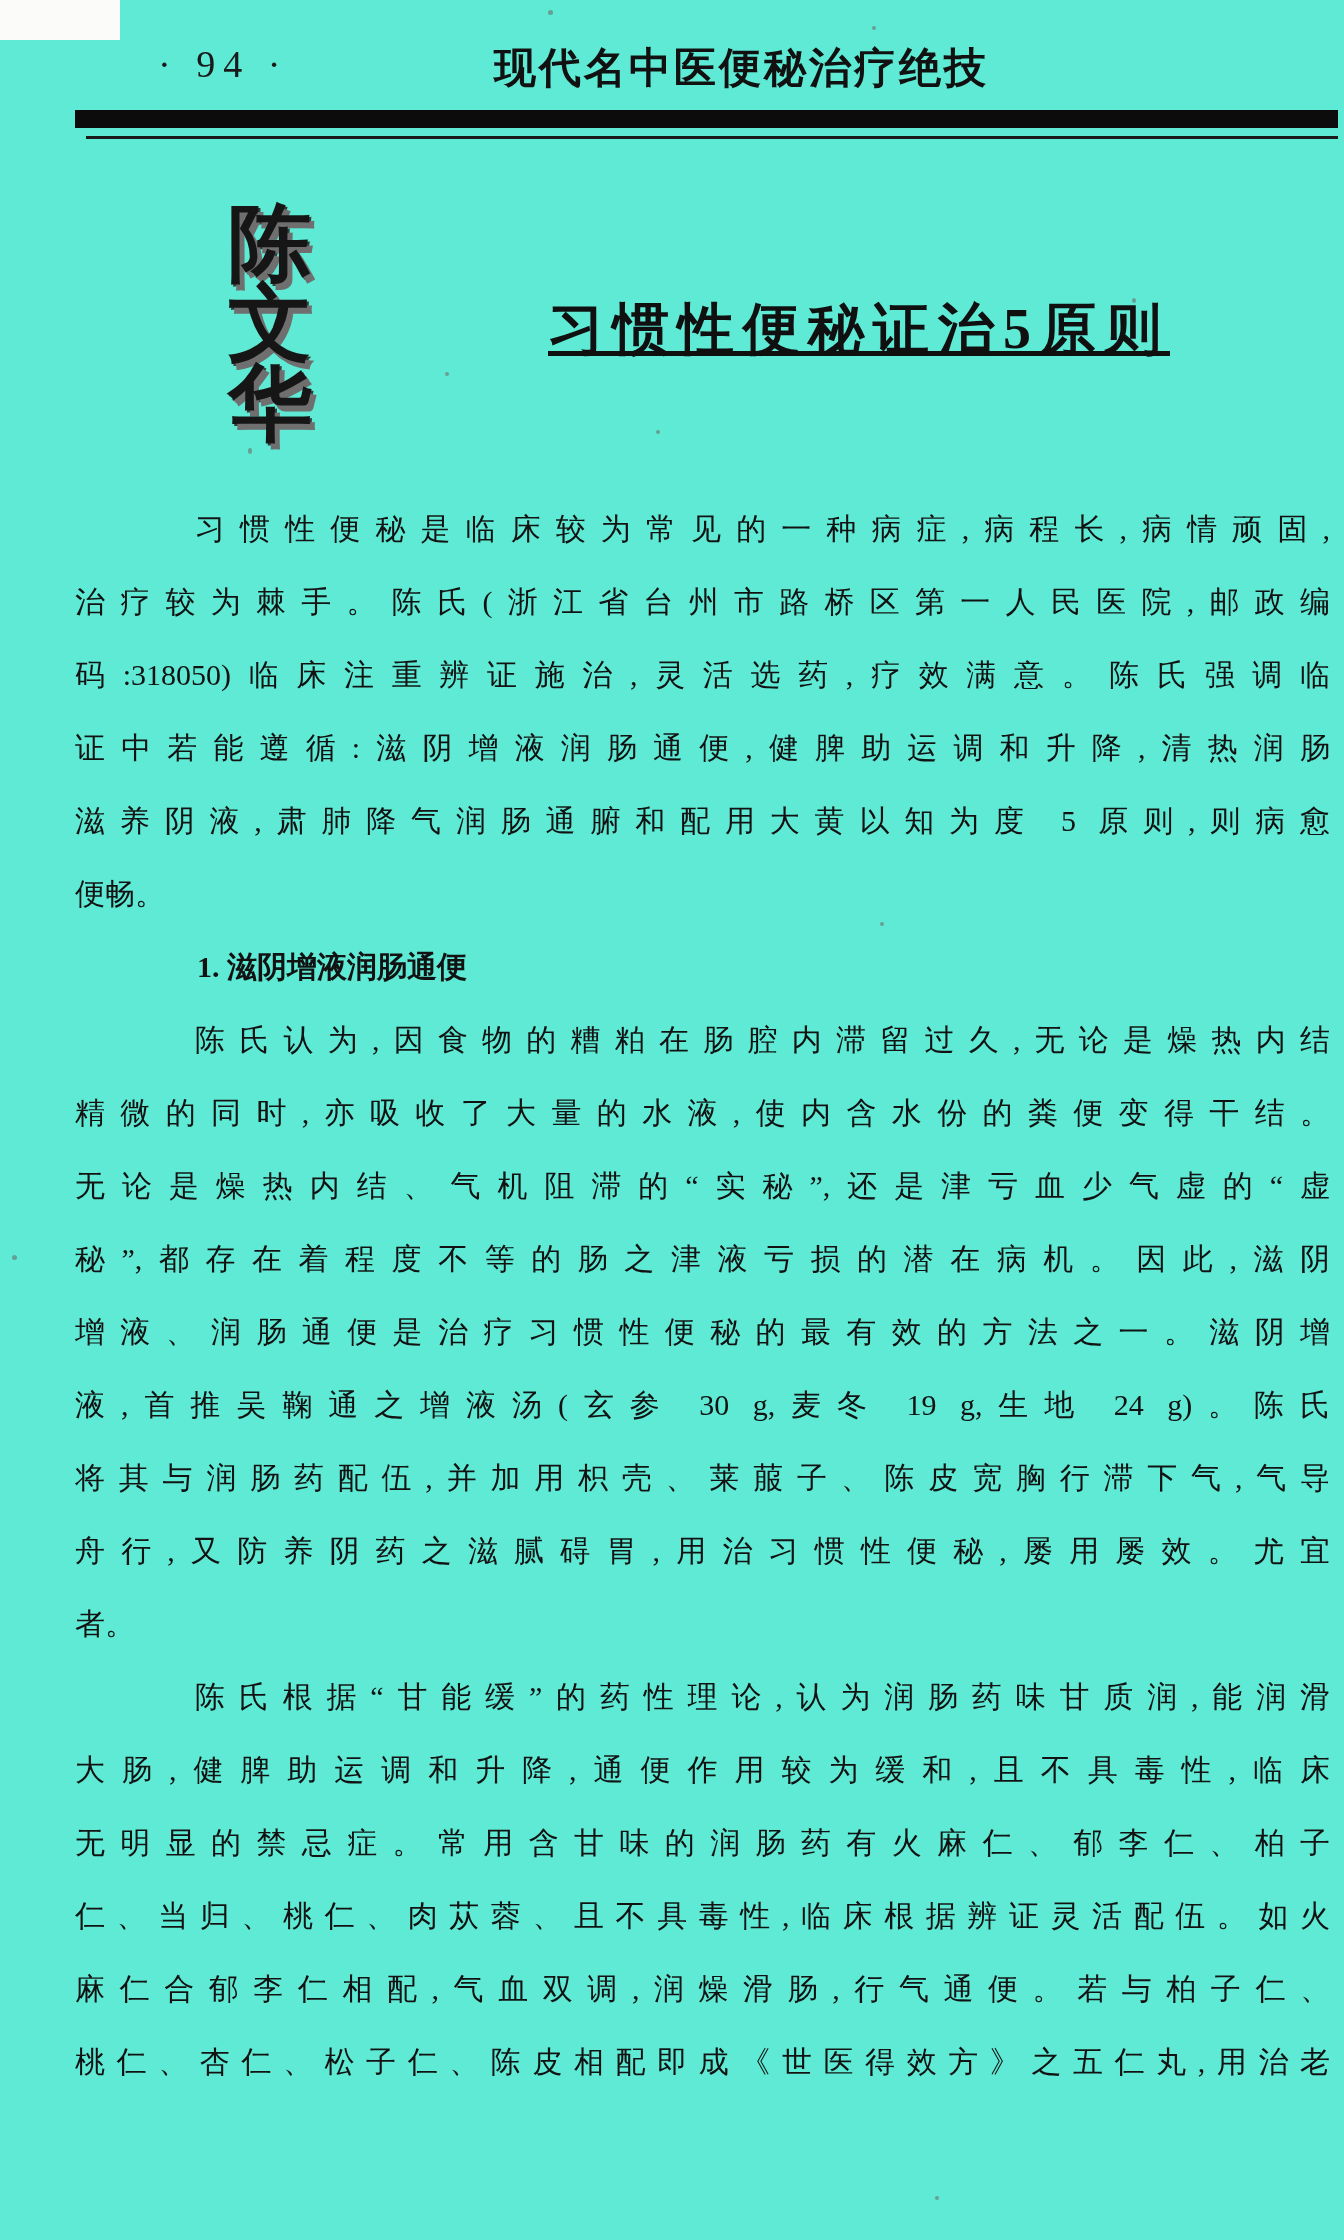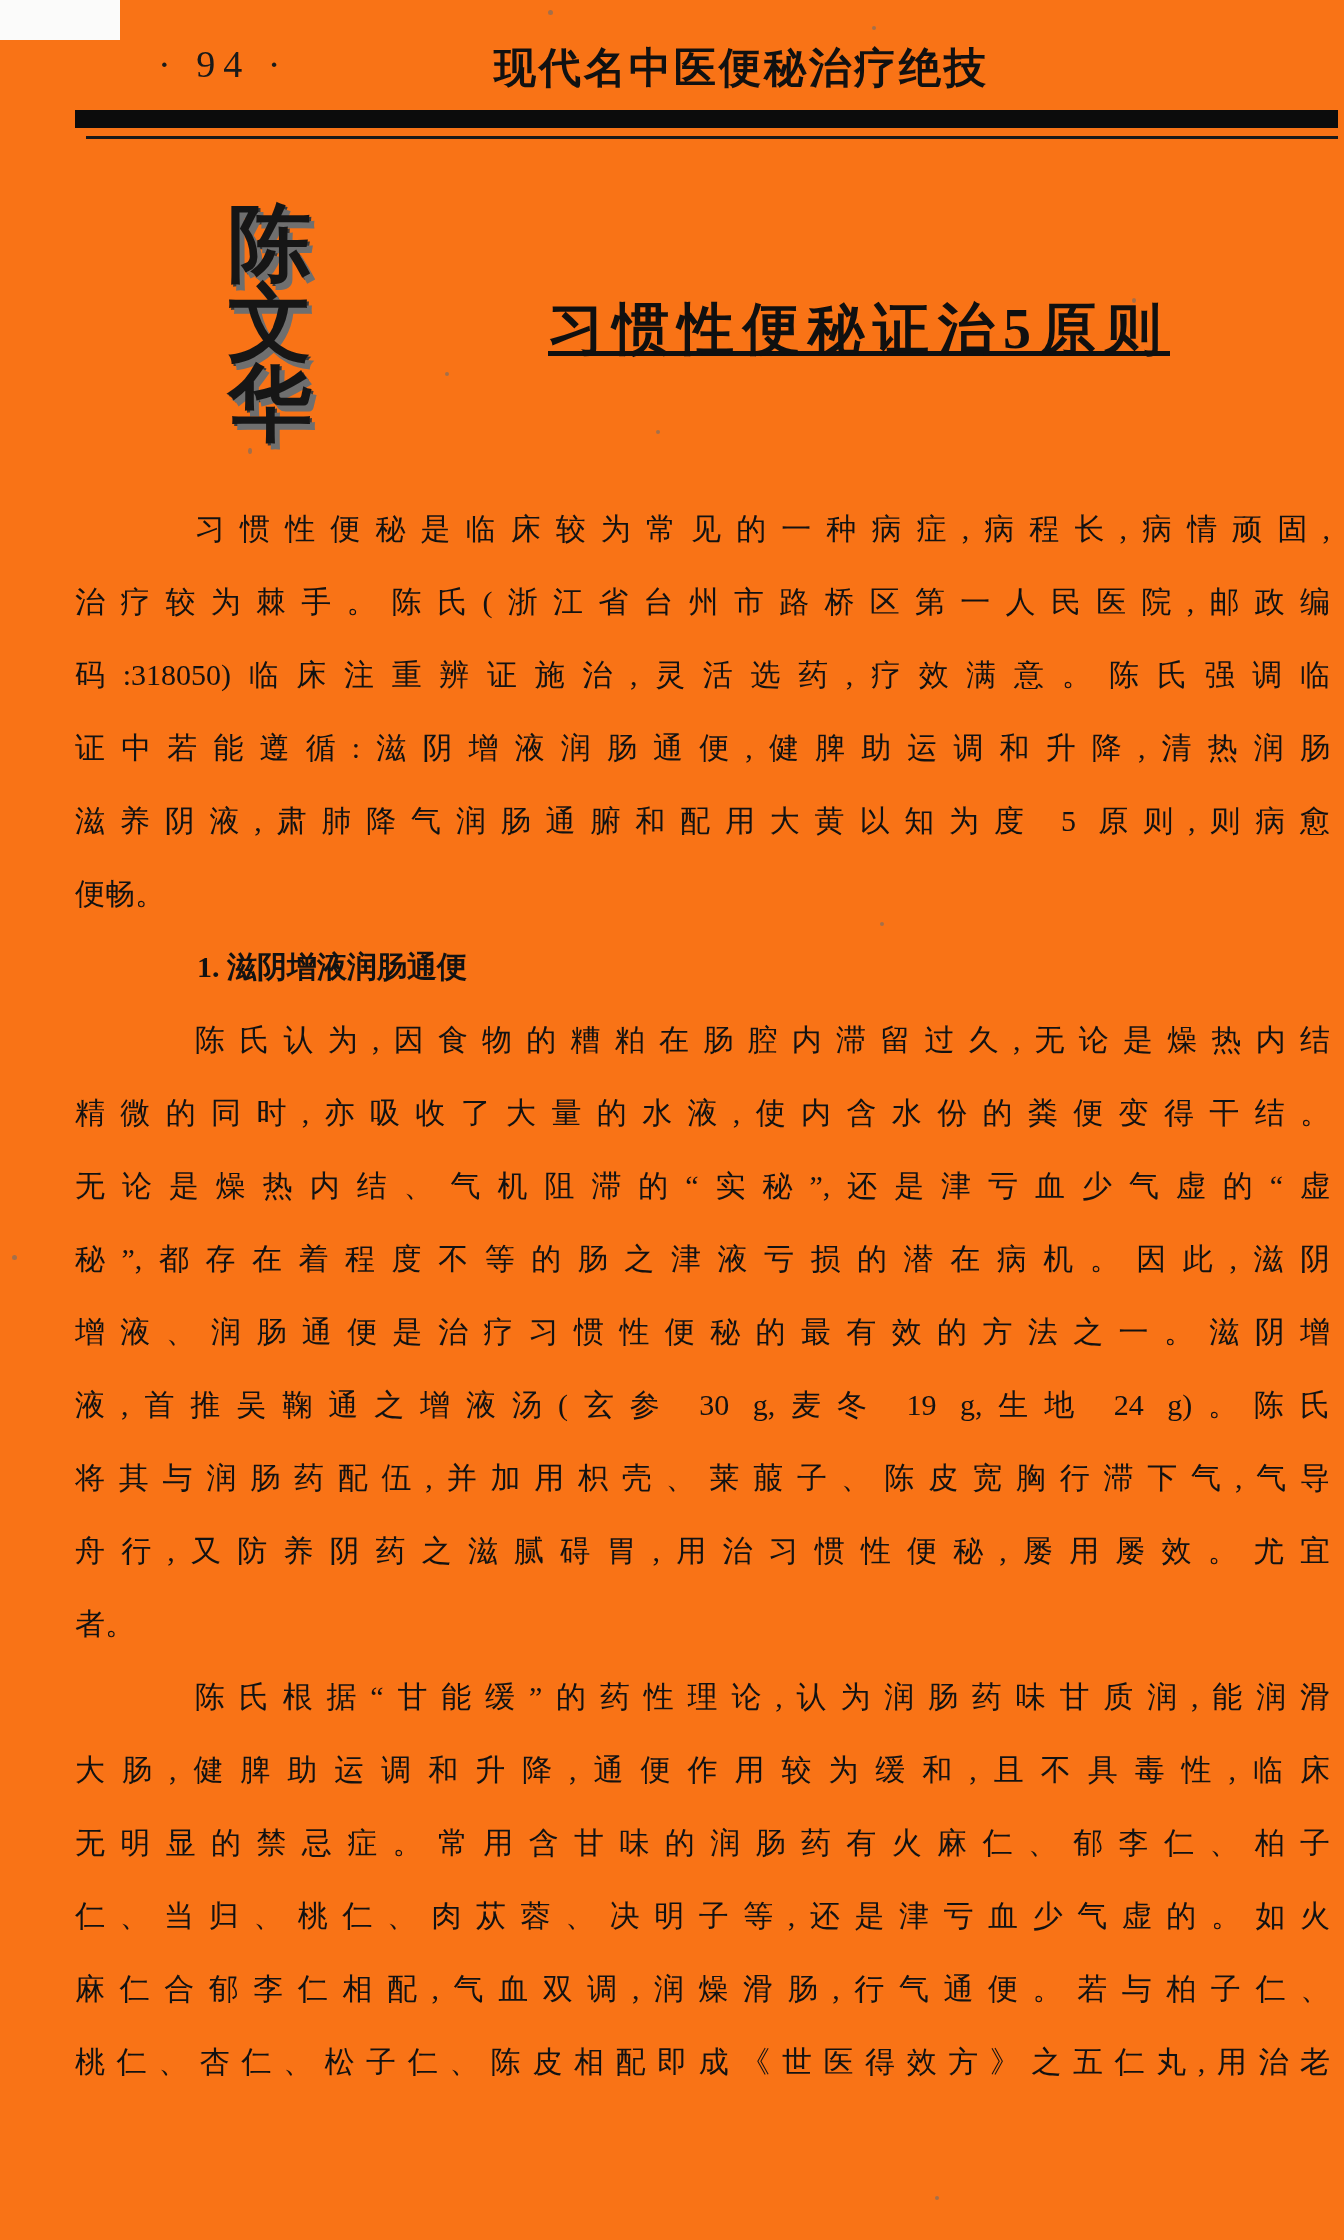--- a/index.html
+++ b/index.html
@@ -1,20 +1,20 @@
 <!DOCTYPE html>
 <html><head>
 <meta charset="utf-8">
 <style>
   html,body { margin:0; padding:0; }
   .page {
     position: relative;
     width: 1344px;
     height: 2240px;
-    background: #f97316;
+    background: #5eead4;
     font-family: "Liberation Serif", "DejaVu Serif", serif;
     color: #141414;
     overflow: hidden;
   }
   
   .page-number {
     position: absolute;
     left: 158px; top: 42px;
     font-size: 38px;
     letter-spacing: 8px;
@@ -143,21 +143,21 @@
     <div class="bline">秘”,都存在着程度不等的肠之津液亏损的潜在病机。因此,滋阴</div>
     <div class="bline">增液、润肠通便是治疗习惯性便秘的最有效的方法之一。滋阴增</div>
     <div class="bline">液,首推吴鞠通之增液汤(玄参 30 g,麦冬 19 g,生地 24 g)。陈氏</div>
     <div class="bline">将其与润肠药配伍,并加用枳壳、莱菔子、陈皮宽胸行滞下气,气导</div>
     <div class="bline">舟行,又防养阴药之滋腻碍胃,用治习惯性便秘,屡用屡效。尤宜</div>
     <div class="bline end">者。</div>
 
     <div class="bline first">陈氏根据“甘能缓”的药性理论,认为润肠药味甘质润,能润滑</div>
     <div class="bline">大肠,健脾助运调和升降,通便作用较为缓和,且不具毒性,临床</div>
     <div class="bline">无明显的禁忌症。常用含甘味的润肠药有火麻仁、郁李仁、柏子</div>
-    <div class="bline">仁、当归、桃仁、肉苁蓉、决明子等,还是津亏血少气虚的。如火</div>
+    <div class="bline">仁、当归、桃仁、肉苁蓉、且不具毒性,临床根据辨证灵活配伍。如火</div>
     <div class="bline">麻仁合郁李仁相配,气血双调,润燥滑肠,行气通便。若与柏子仁、</div>
     <div class="bline">桃仁、杏仁、松子仁、陈皮相配即成《世医得效方》之五仁丸,用治老</div>
 
   </div>
 
   <div class="speck" style="left:548px; top:10px;  width:5px; height:5px;"></div>
   <div class="speck" style="left:872px; top:26px;  width:4px; height:4px;"></div>
 
   <div class="speck" style="left:1132px;top:298px; width:4px; height:5px;"></div>
   <div class="speck" style="left:445px; top:372px; width:4px; height:4px;"></div>

